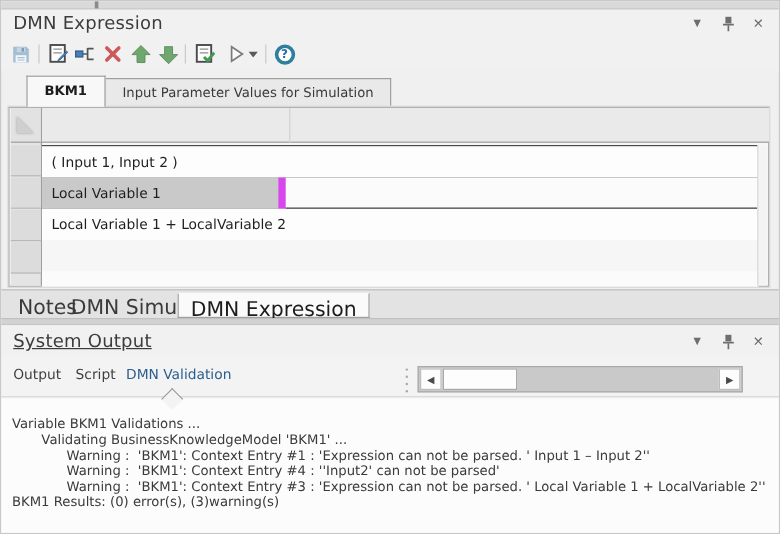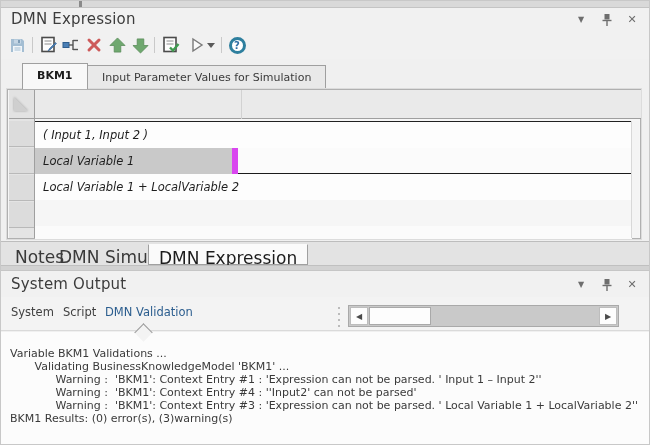--- a/index.html
+++ b/index.html
@@ -21,21 +21,21 @@
   .tsep { position:absolute; top:5px; width:1px; height:16px; background:#c9c9c9; }
 
   .help-circle { width:17px; height:17px; border-radius:50%; border:3px solid #2e7f9e; background:#fff; color:#2e6da4; font-size:10px; font-weight:bold; text-align:center; line-height:11px; }
 
   
   .doc-tabs { position:absolute; left:0; top:58px; width:650px; height:30px; }
   .doc-tab { position:absolute; bottom:0; height:24px; font-size:11px; color:#3a3a3a; padding:5px 14px 0 14px; border:1px solid #9f9f9f; border-bottom:none; background:#e9e9e9; }
   .doc-tab.active { background:#f8f8f8; font-weight:bold; color:#1c1c1c; height:26px; z-index:2; }
 
   
-  .grid { position:absolute; left:6px; top:88px; width:634px; height:150px; background:#f6f6f6; border:1px solid #b0b0b0; box-shadow:0 0 0 1px #dcdcdc;font-style:italic; }
+  .grid { position:absolute; left:6px; top:88px; width:634px; height:150px; background:#f6f6f6; border:1px solid #b0b0b0; box-shadow:0 0 0 1px #dcdcdc; }
   .rowhdr-col { position:absolute; left:1px; top:0; width:26px; height:148px; background:#e4e4e4; border-right:1px solid #9f9f9f; }
   .rowhdr-cell { position:absolute; left:0; width:25px; background:#dcdcdc; border-bottom:1px solid #b9b9b9; }
   .corner-cell { position:absolute; left:0; top:0; width:25px; height:29px; background:#e2e2e2; border-bottom:1px solid #9f9f9f; }
   .corner-tri { position:absolute; left:5px; top:7px; width:0; height:0; border-bottom:14px solid #cfcfcf; border-right:14px solid transparent; filter:drop-shadow(0 0 1px #9f9f9f); }
   .hdr-row { position:absolute; left:27px; top:0; width:606px; height:29px; background:#eaeaea; border-bottom:1px solid #9f9f9f; }
   .hdr-div { position:absolute; left:206px; top:0; width:1px; height:29px; background:#d2d2d2; }
   .cells { position:absolute; left:27px; top:31px; width:597px; border-top:1px solid #222; background:#fbfbfb; }
   .grow { position:relative; width:597px; height:26px; border-bottom:1px solid #1b1b1b; font-size:11.5px; color:#1e1e1e; }
   .cell-full { position:absolute; left:0; top:0; width:597px; height:26px; background:#fdfdfd; line-height:26px; padding-left:8px; }
   .cell-name { position:absolute; left:0; top:0; width:203px; height:26px; background:#c9c9c9; border-right:6px solid #d946ef; line-height:26px; padding-left:8px; }
@@ -198,36 +198,36 @@
 
   <div class="bottom-tabs">
     <div class="btab" style="left:4px;">Notes</div>
     <div class="btab" style="left:48px;">DMN Simulation</div>
     <div class="btab active" style="left:147px;">DMN Expression</div>
   </div>
 
   <div class="splitter"></div>
 
   <div class="titlebar" style="top:270px; height:26px;">
-    <div class="title-text" style="top:4px;">System Output</div>
+    <div class="title-text" style="top:4px;text-decoration:underline;">System Output</div>
     <div class="winctl" style="left:572px; top:6px; font-size:8px;">▼</div>
     <div class="pin-svg" style="left:600px; top:7px;">
       <svg width="12" height="14" viewBox="0 0 12 14">
           <g stroke="#6e6e6e" stroke-width="1.4" fill="none">
             <rect x="3.5" y="1" width="5" height="5.5" fill="#6e6e6e" stroke="none"></rect>
             <line x1="1.5" y1="7.5" x2="10.5" y2="7.5"></line>
             <line x1="6" y1="8" x2="6" y2="13"></line>
           </g>
         </svg>
     </div>
     <div class="winctl" style="left:623px; top:6px; font-size:11px;">✕</div>
   </div>
 
   <div class="out-tabs">
-    <div class="otab" style="left:10px;">System</div>
+    <div class="otab" style="left:10px;">Output</div>
     <div class="otab" style="left:62px;">Script</div>
     <div class="otab active" style="left:104px;">DMN Validation</div>
   </div>
   <div class="notch"></div>
 
   <div class="grip">
       <i></i>
       <i></i>
       <i></i>
       <i></i>

